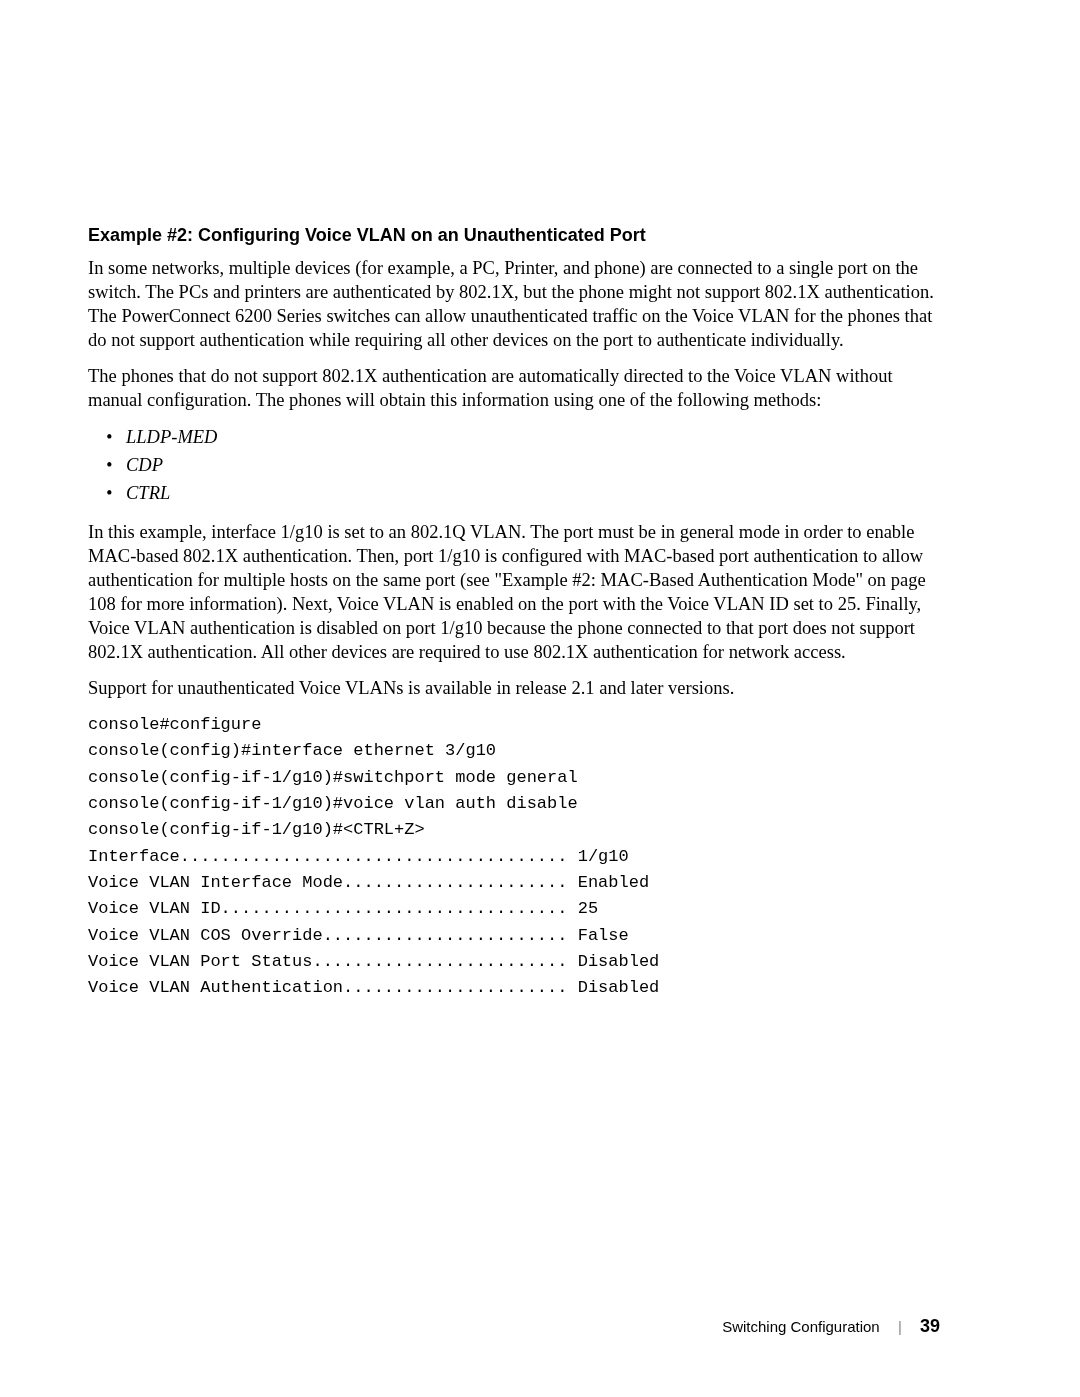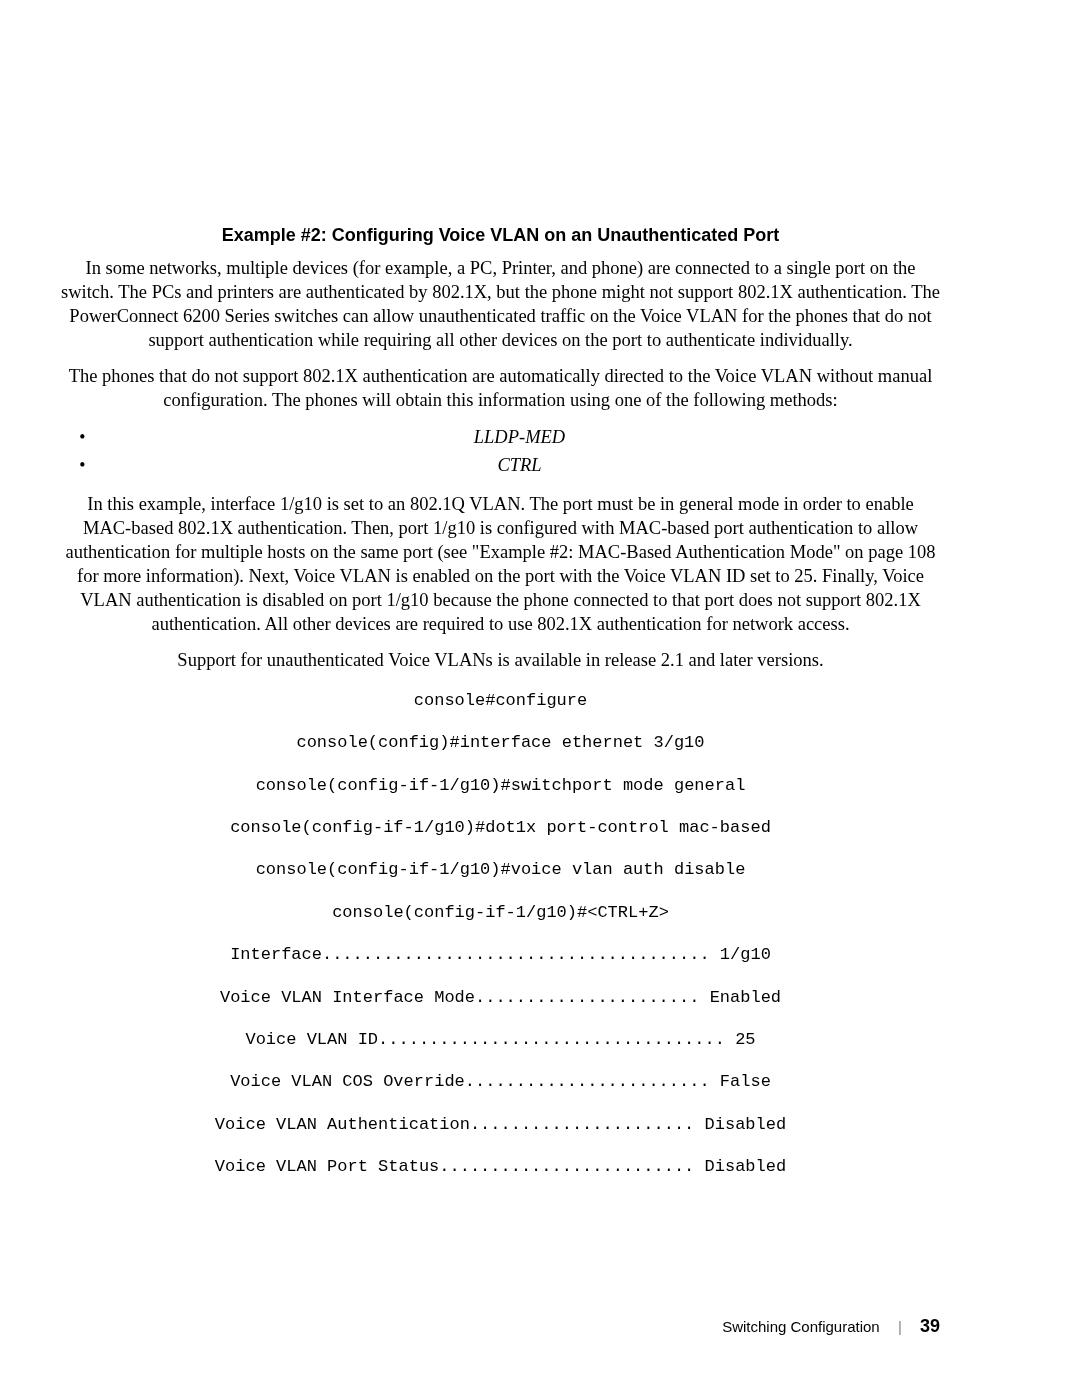--- a/index.html
+++ b/index.html
@@ -6,22 +6,21 @@
     margin: 0;
     padding: 0;
     background: #ffffff;
     font-family: Georgia, 'Times New Roman', serif;
     color: #000;
     width: 1080px;
     height: 1397px;
     position: relative;
   }
   .page {
-    padding: 225px 140px 60px 61px;
-    text-align: center;
+    padding: 225px 140px 60px 88px;
   }
   .heading {
     font-family: Arial, Helvetica, sans-serif;
     font-weight: bold;
     font-size: 18px;
     margin-bottom: 10px;
   }
   .body-text {
     font-size: 18.5px;
     line-height: 1.3;
@@ -44,21 +43,21 @@
     position: absolute;
     left: 18px;
     top: 0;
     font-size: 18px;
   }
   .mono {
     font-family: "Courier New", Courier, monospace;
     font-size: 17px;
     line-height: 1.55;
     white-space: pre;
-    margin: 16px;
+    margin: 0;
   }
   .mono-block {
     margin-top: 4px;
   }
   .footer {
     position: absolute;
     bottom: 60px;
     right: 140px;
     font-family: Arial, Helvetica, sans-serif;
     font-size: 15px;
@@ -79,42 +78,42 @@
 <div class="page">
 
   <div class="heading">Example #2: Configuring Voice VLAN on an Unauthenticated Port</div>
 
   <div class="body-text">In some networks, multiple devices (for example, a PC, Printer, and phone) are connected to a single port on the switch. The PCs and printers are authenticated by 802.1X, but the phone might not support 802.1X authentication. The PowerConnect 6200 Series switches can allow unauthenticated traffic on the Voice VLAN for the phones that do not support authentication while requiring all other devices on the port to authenticate individually.</div>
 
   <div class="body-text">The phones that do not support 802.1X authentication are automatically directed to the Voice VLAN without manual configuration. The phones will obtain this information using one of the following methods:</div>
 
   <ul class="bullets">
     <li>LLDP-MED</li>
+    <li>CDP</li>
     <li>CTRL</li>
   </ul>
 
   <div class="body-text">In this example, interface 1/g10 is set to an 802.1Q VLAN. The port must be in general mode in order to enable MAC-based 802.1X authentication. Then, port 1/g10 is configured with MAC-based port authentication to allow authentication for multiple hosts on the same port (see "Example #2: MAC-Based Authentication Mode" on page 108 for more information). Next, Voice VLAN is enabled on the port with the Voice VLAN ID set to 25. Finally, Voice VLAN authentication is disabled on port 1/g10 because the phone connected to that port does not support 802.1X authentication. All other devices are required to use 802.1X authentication for network access.</div>
 
   <div class="body-text">Support for unauthenticated Voice VLANs is available in release 2.1 and later versions.</div>
 
   <div class="mono-block">
     <div class="mono">console#configure</div>
     <div class="mono">console(config)#interface ethernet 3/g10</div>
     <div class="mono"></div>
     <div class="mono">console(config-if-1/g10)#switchport mode general</div>
-    <div class="mono">console(config-if-1/g10)#dot1x port-control mac-based</div>
     <div class="mono">console(config-if-1/g10)#voice vlan auth disable</div>
     <div class="mono">console(config-if-1/g10)#&lt;CTRL+Z&gt;</div>
     <div class="mono"></div>
     <div class="mono">Interface...................................... 1/g10</div>
     <div class="mono">Voice VLAN Interface Mode...................... Enabled</div>
     <div class="mono">Voice VLAN ID.................................. 25</div>
     <div class="mono">Voice VLAN COS Override........................ False</div>
+    <div class="mono">Voice VLAN Port Status......................... Disabled</div>
     <div class="mono">Voice VLAN Authentication...................... Disabled</div>
-    <div class="mono">Voice VLAN Port Status......................... Disabled</div>
   </div>
 
 </div>
 
 <div class="footer">
   <span>Switching Configuration</span>
   <span class="sep">|</span>
   <span class="pagenum">39</span>
 </div>
 

